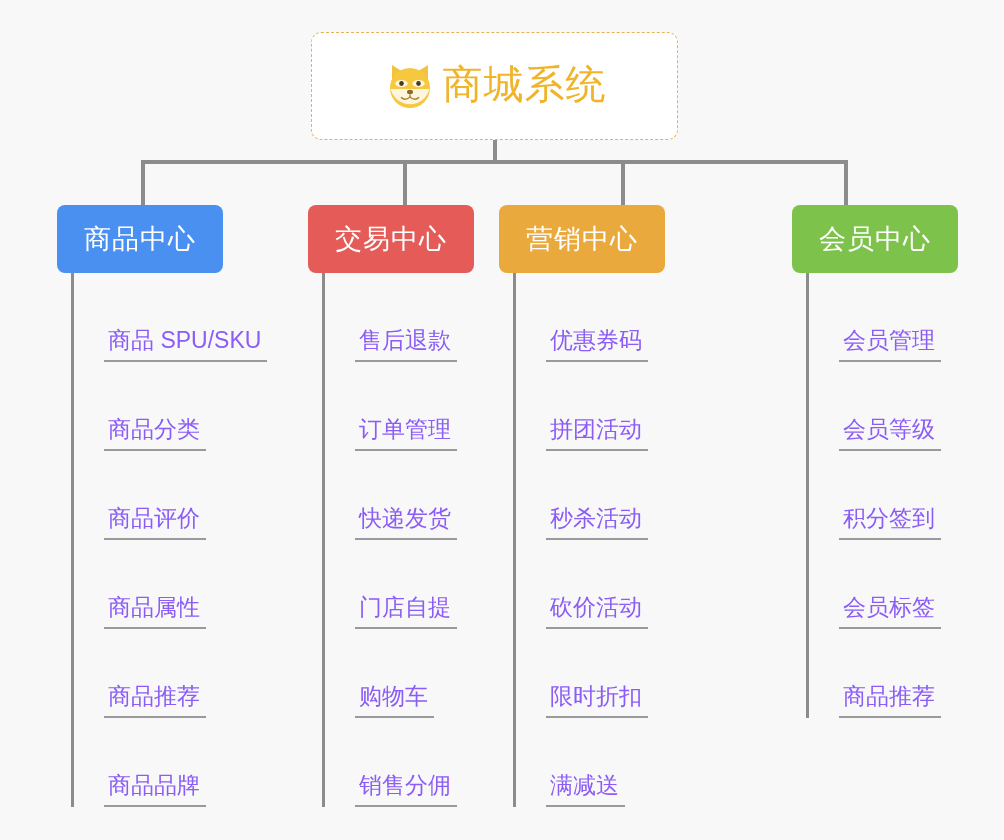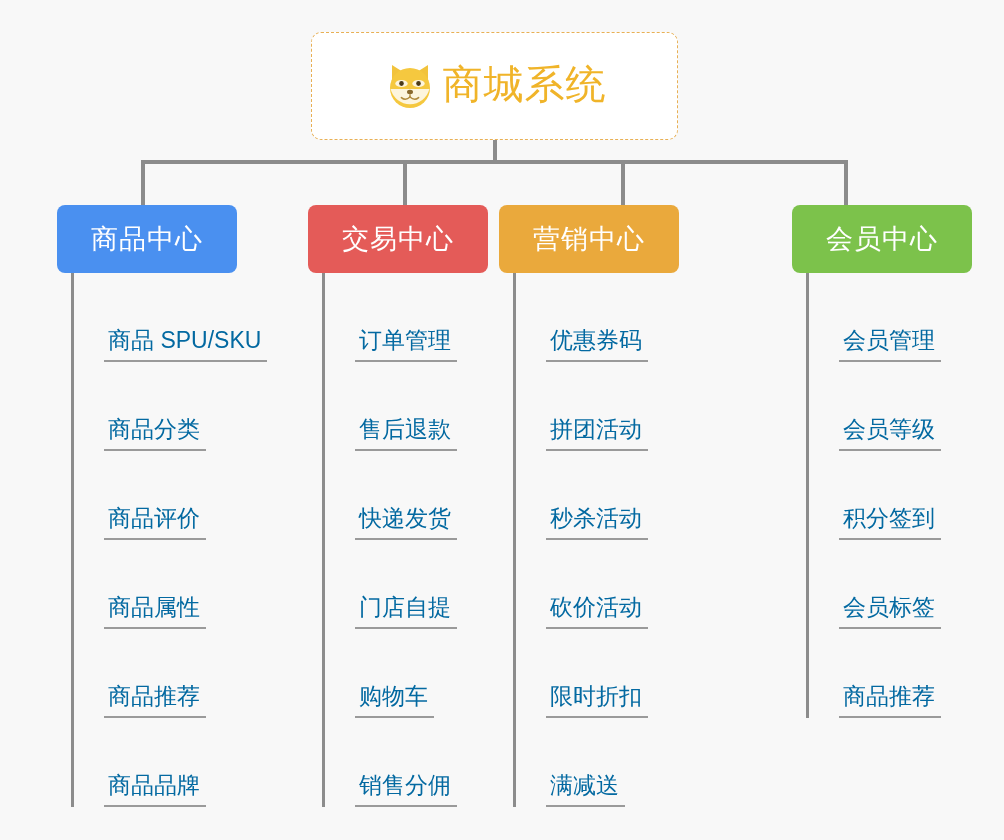--- a/index.html
+++ b/index.html
@@ -58,21 +58,21 @@
   }
   .conn-v { width: 4px; }
   .conn-h { height: 4px; }
 
   
   .column {
     position: absolute;
     top: 205px;
   }
   .cat-header {
-    width: 180px;
+    width: 166px;
     height: 68px;
     box-sizing: border-box;
     border-radius: 8px;
     display: flex;
     align-items: center;
     justify-content: center;
     color: #ffffff;
     font-size: 27px;
     letter-spacing: 1px;
   }
@@ -93,21 +93,21 @@
     height: 89px;
     box-sizing: border-box;
     display: flex;
     align-items: flex-end;
     padding-left: 28px;
   }
   .leaf-label {
     display: inline-block;
     font-size: 23px;
     line-height: 1.05;
-    color: #0369a1;
+    color: #8b5cf6;
     white-space: nowrap;
     padding: 0 6px 8px 4px;
     border-bottom: 2px solid #9a9a9a;
   }
 </style>
 </head>
 <body>
 
 <div id="mindmap">
 
@@ -171,24 +171,24 @@
         </div>
     </div>
   </div>
 
   <div class="column" style="left:308px;">
     <div class="cat-header red">
       <span>交易中心</span>
     </div>
     <div class="leaf-area">
       <div class="leaf-item">
+          <span class="leaf-label">售后退款</span>
+        </div>
+      <div class="leaf-item">
           <span class="leaf-label">订单管理</span>
-        </div>
-      <div class="leaf-item">
-          <span class="leaf-label">售后退款</span>
         </div>
       <div class="leaf-item">
           <span class="leaf-label">快递发货</span>
         </div>
       <div class="leaf-item">
           <span class="leaf-label">门店自提</span>
         </div>
       <div class="leaf-item">
           <span class="leaf-label">购物车</span>
         </div>

